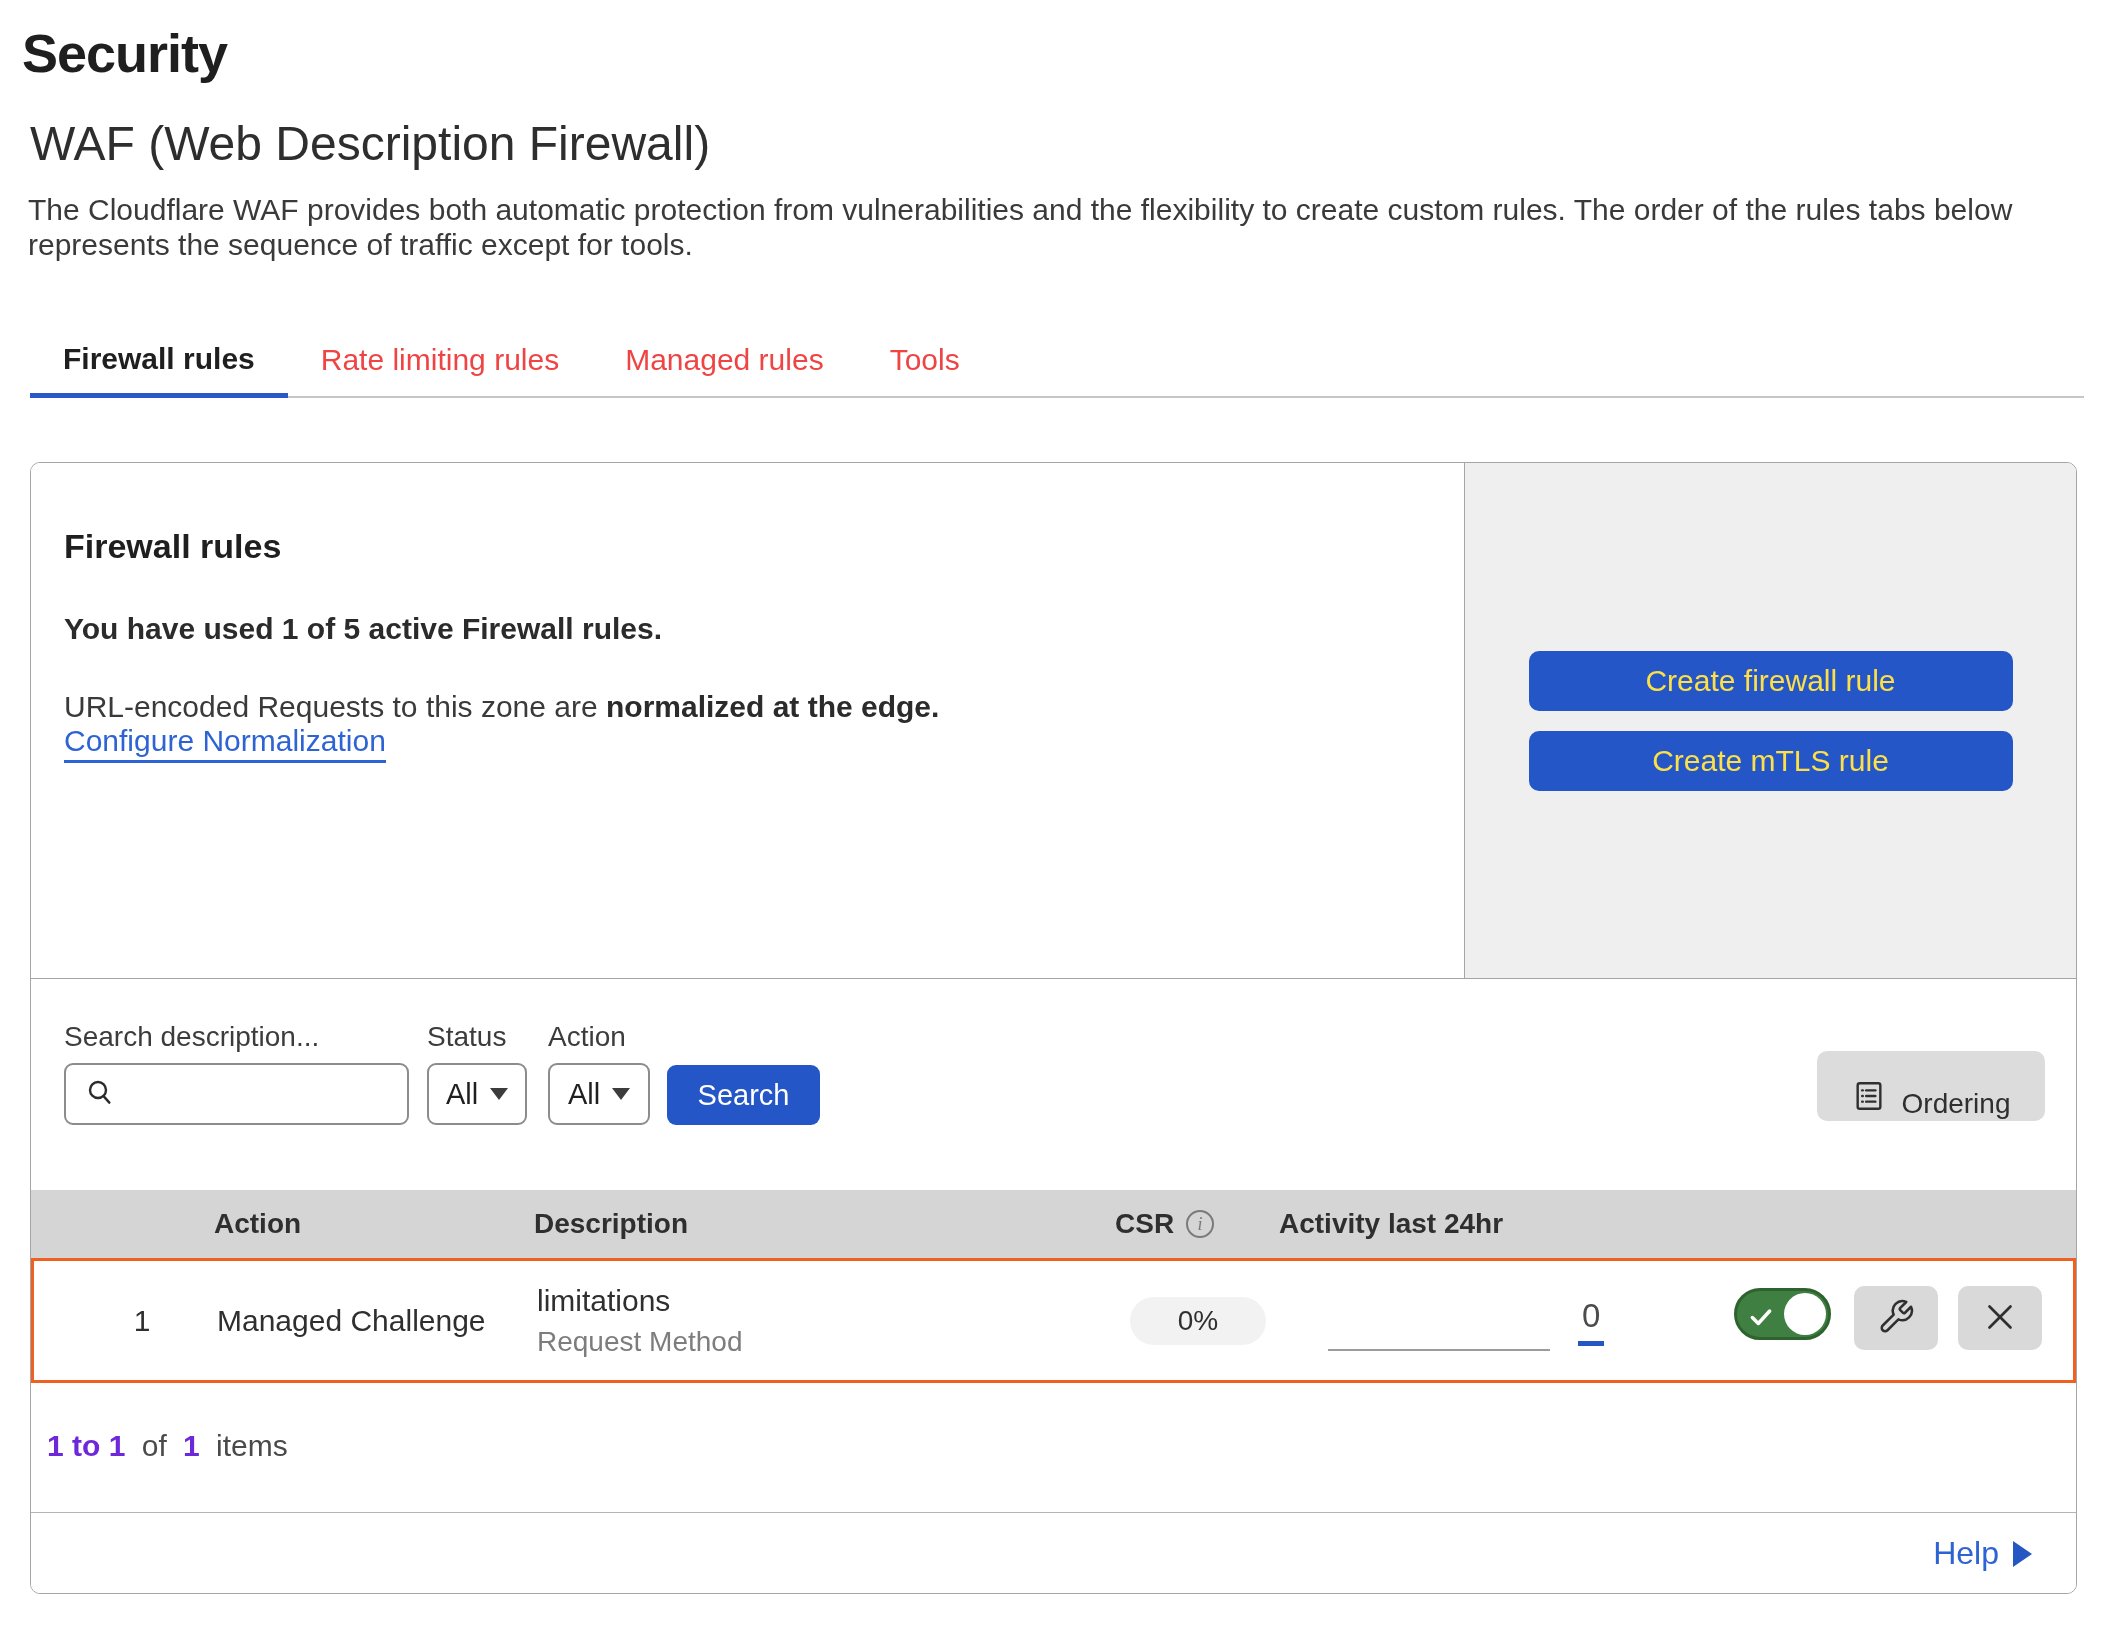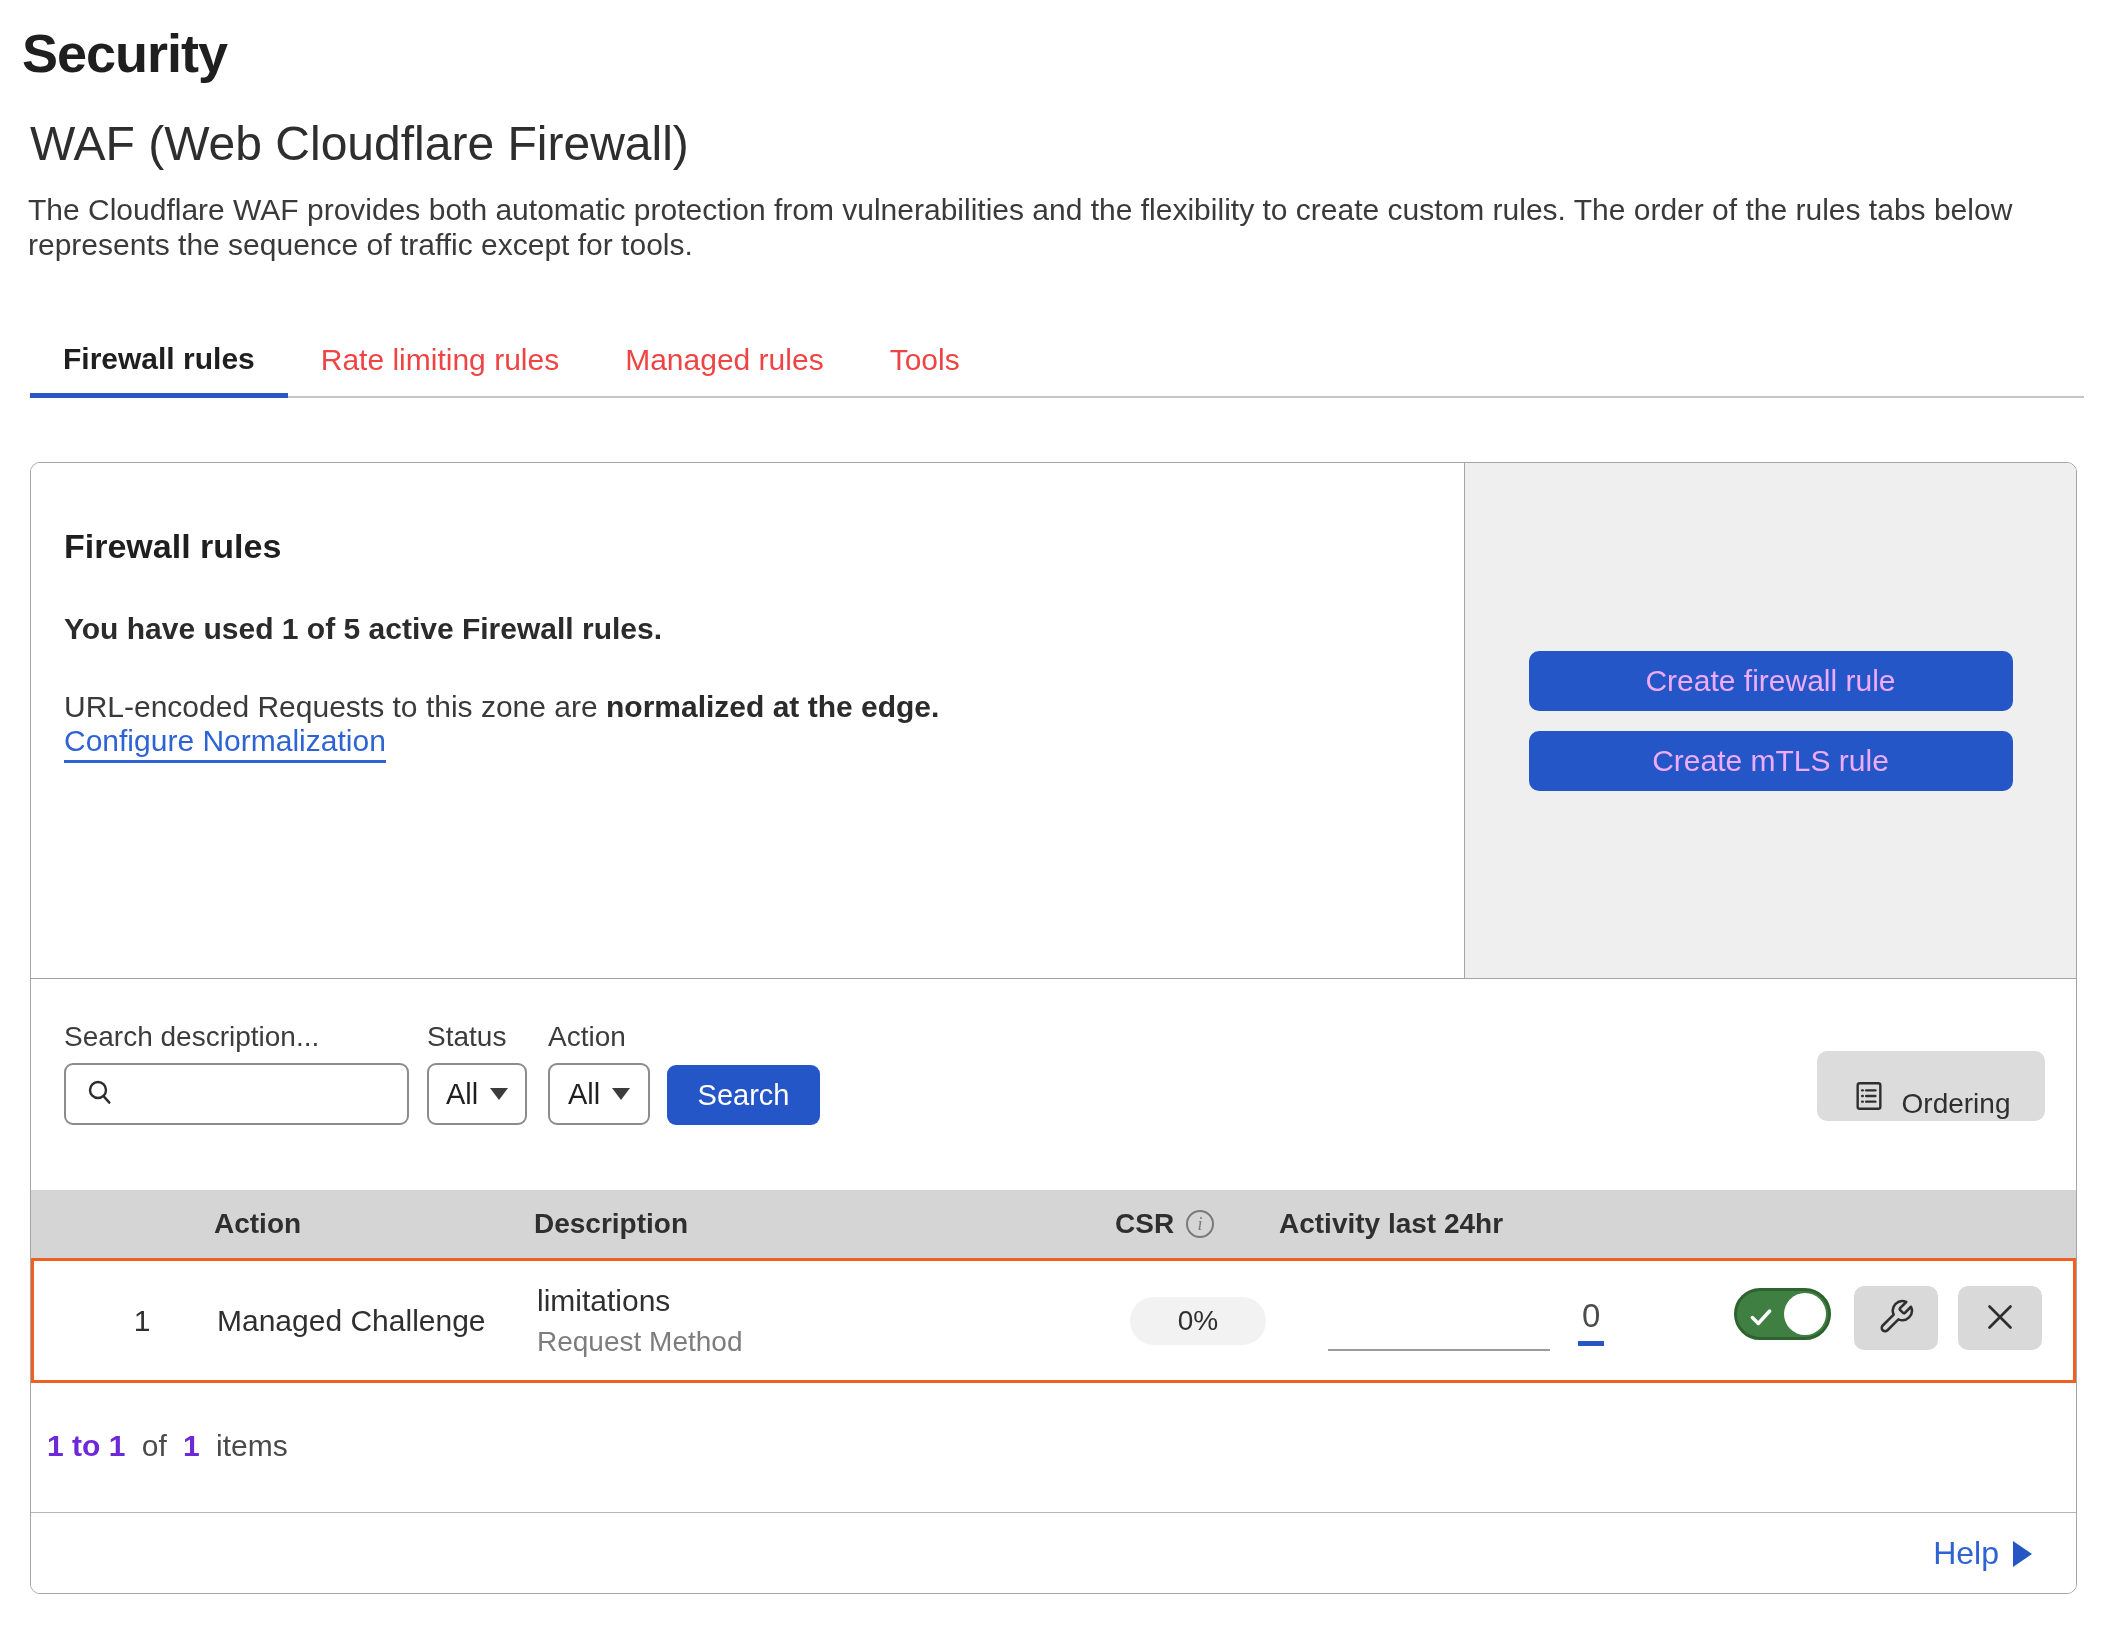--- a/index.html
+++ b/index.html
@@ -27,21 +27,21 @@
   
   #top-section{display:flex;height:516px;border-bottom:1px solid #a5a5a5;box-sizing:border-box;}
   #top-left{width:1433px;box-sizing:border-box;padding:64px 70px 0 33px;background:#fff;}
   #top-left h3{margin:0;font-size:34px;font-weight:bold;color:#1f1f1f;}
   #panel-desc{margin-top:26px;font-size:30px;line-height:46px;color:#3a3a3a;max-width:1300px;}
   #usage-line{margin-top:46px;font-size:30px;font-weight:bold;color:#2b2b2b;}
   #norm-line{margin-top:44px;font-size:30px;color:#3a3a3a;}
   #norm-line b{color:#2b2b2b;}
   #norm-link{display:inline-block;font-size:30px;color:#2d63d3;border-bottom:3px solid #2d63d3;padding-bottom:2px;cursor:pointer;}
   #top-right{flex:1;background:#f0efef;border-left:1px solid #a5a5a5;display:flex;flex-direction:column;align-items:center;justify-content:center;gap:20px;}
-  .blue-btn{width:484px;height:60px;background:#2556c7;border:none;border-radius:10px;color:#f0abfc;font-size:30px;
+  .blue-btn{width:484px;height:60px;background:#2556c7;border:none;border-radius:10px;color:#fde047;font-size:30px;
             font-family:inherit;display:flex;align-items:center;justify-content:center;cursor:pointer;}
 
   
   #filter-section{position:relative;height:211px;background:#fff;}
   .filter-label{position:absolute;top:42px;font-size:28px;color:#3c3c3c;}
   #lbl-search{left:33px;}
   #lbl-status{left:396px;}
   #lbl-action{left:517px;}
   #search-input{position:absolute;left:33px;top:84px;width:345px;height:62px;border:2px solid #8c8c8c;border-radius:9px;
                 box-sizing:border-box;display:flex;align-items:center;padding-left:18px;background:#fff;}
@@ -92,21 +92,21 @@
   #items-line b{color:#6d28d9;}
   #items-line span{margin-right:8px;}
   #help-bar{position:relative;height:80px;border-top:1px solid #b5b5b5;background:#fff;}
   #help-link{position:absolute;right:44px;top:22px;font-size:32px;color:#2d63d3;display:flex;align-items:center;gap:14px;cursor:pointer;}
   .help-arrow{width:0;height:0;border-top:13px solid transparent;border-bottom:13px solid transparent;border-left:19px solid #2456c4;}
 </style>
 </head>
 <body>
 
 <div class="abs" id="h1">Security</div>
-<div class="abs" id="h2">WAF (Web Cloudflare Firewall)</div>
+<div class="abs" id="h2">WAF (Web Description Firewall)</div>
 <div class="abs" id="intro">The Cloudflare WAF provides both automatic protection from vulnerabilities and the flexibility to create custom rules. The order of the rules tabs below represents the sequence of traffic except for tools.</div>
 
 <div class="abs" id="tabs">
   <div class="tab active">Firewall rules</div>
   <div class="tab">Rate limiting rules</div>
   <div class="tab">Managed rules</div>
   <div class="tab">Tools</div>
 </div>
 
 <div class="abs" id="card">

